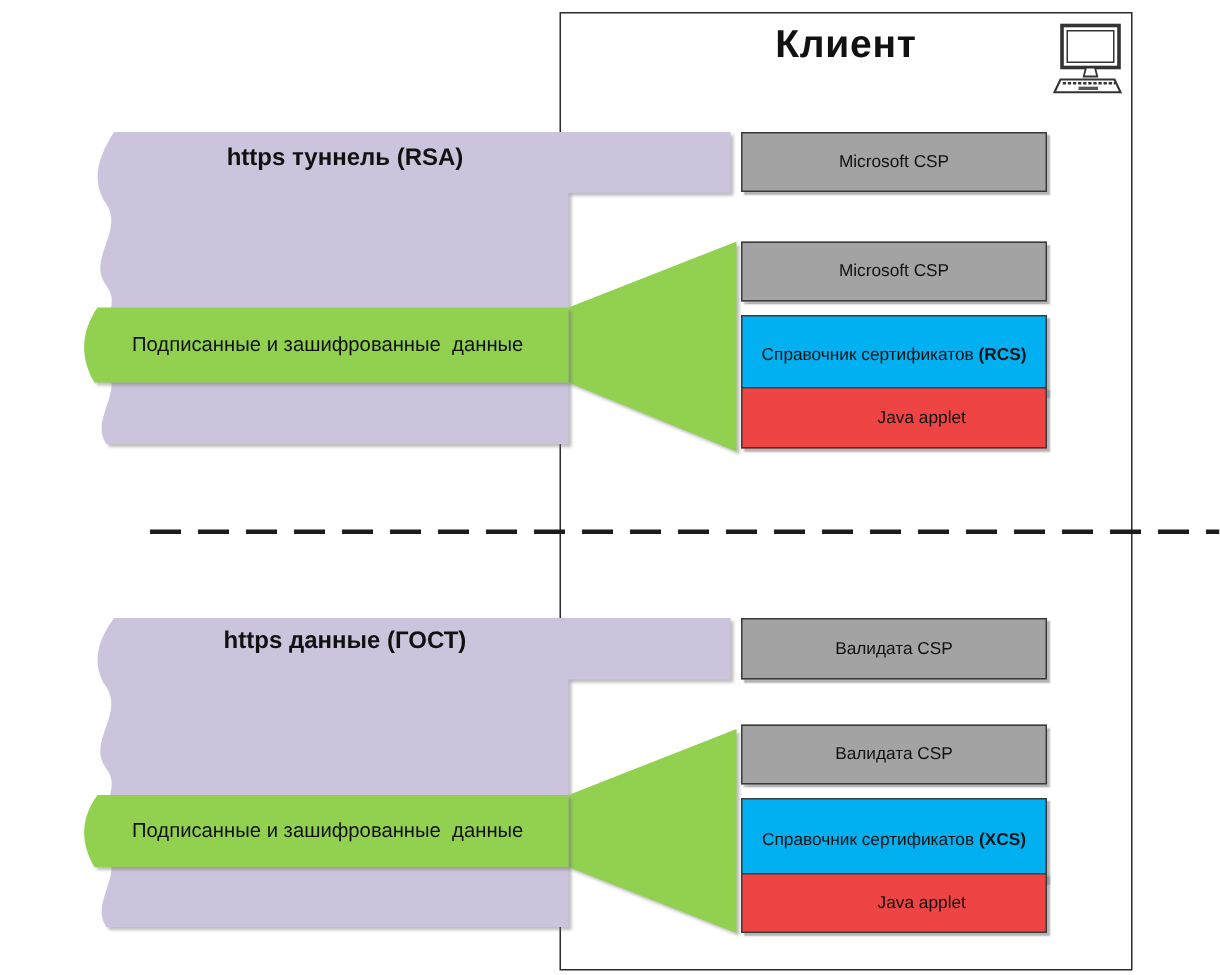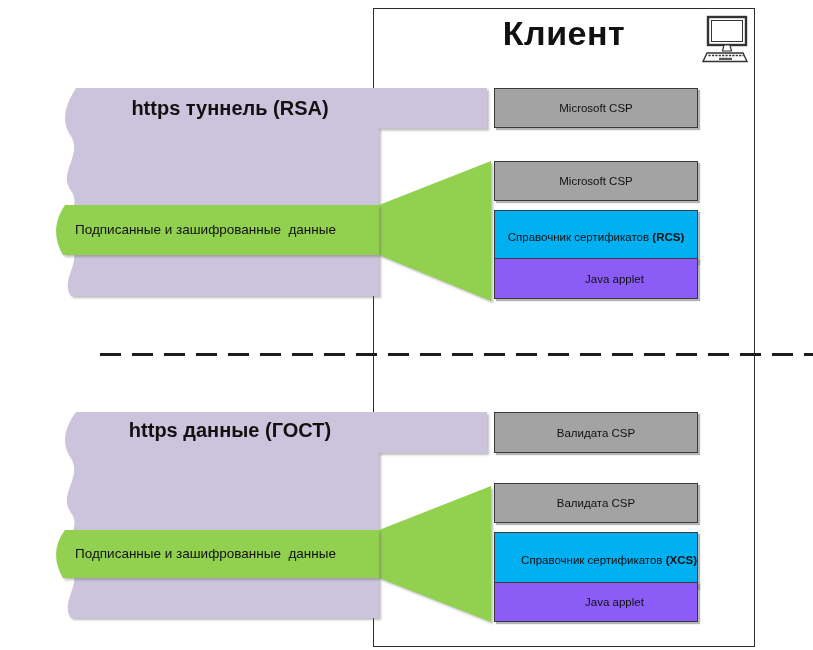--- a/index.html
+++ b/index.html
@@ -8,44 +8,44 @@
     font-family:"Liberation Sans",sans-serif;color:#111;
   }
   .abs{position:absolute;}
   
   .client-frame{
     left:373px;top:8px;width:380px;height:637px;
     border:1px solid #2b2b2b;background:transparent;z-index:1;
   }
   .client-title{
     left:373px;top:14px;width:382px;text-align:center;
-    font-size:34px;font-weight:700;letter-spacing:0.5px;z-index:3;
+    font-size:26px;font-weight:700;letter-spacing:0.5px;z-index:3;
   }
   .computer-icon{left:697px;top:15px;z-index:3;}
   
   .shapes{left:0;top:0;width:813px;height:650px;z-index:2;pointer-events:none;}
   .sh{filter:drop-shadow(2px 2px 1.2px rgba(110,110,110,0.45));}
   
   .app-box{
     left:494px;width:204px;height:40px;z-index:3;
     border:1.5px solid #3a3a3a;box-sizing:border-box;
     display:flex;align-items:center;justify-content:center;
     font-size:11.5px;box-shadow:2px 2px 1px rgba(120,120,120,0.55);
     text-align:center;
   }
   .box-yellow{background:#a3a3a3;}
   .box-blue{background:#00B0F0;}
-  .box-pink{background:#8b5cf6;padding-left:37px;}
+  .box-pink{background:#ef4444;padding-left:37px;}
   
   .tunnel-label{
     left:80px;width:300px;text-align:center;
-    font-size:20px;font-weight:700;z-index:3;
+    font-size:16px;font-weight:700;z-index:3;
   }
   .payload-label{
-    left:75px;width:300px;font-size:13.5px;z-index:3;white-space:pre;
+    left:88px;width:300px;font-size:13.5px;z-index:3;white-space:pre;
   }
   
   .divider{
     left:100px;top:353px;width:713px;height:3px;z-index:4;
     background:repeating-linear-gradient(90deg,#1c1c1c 0 21px,transparent 21px 32px);
   }
 </style>
 </head>
 <body>
 
@@ -100,18 +100,18 @@
 
 <div class="abs tunnel-label" style="top:419px;">https данные (ГОСТ)</div>
 <div class="abs payload-label" style="top:546px;">Подписанные и зашифрованные  данные</div>
 
 <div class="abs app-box box-yellow" style="top:412px;height:41px;">
   <span>Валидата CSP</span>
 </div>
 <div class="abs app-box box-yellow" style="top:483px;">
   <span>Валидата CSP</span>
 </div>
-<div class="abs app-box box-blue" style="top:532px;height:56px;justify-content:flex-end;">
+<div class="abs app-box box-blue" style="top:532px;height:56px;">
   <span><span>Справочник сертификатов </span><b>(XCS)</b></span>
 </div>
 <div class="abs app-box box-pink" style="top:582px;">
   <span>Java applet</span>
 </div>
 
 </body></html>

